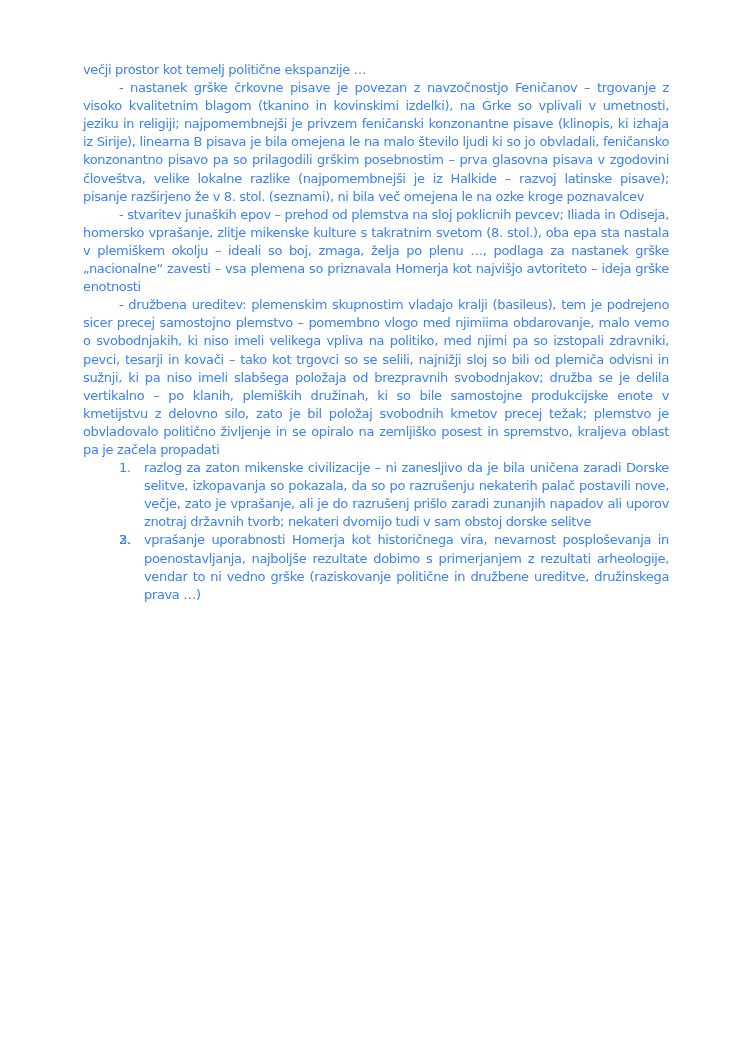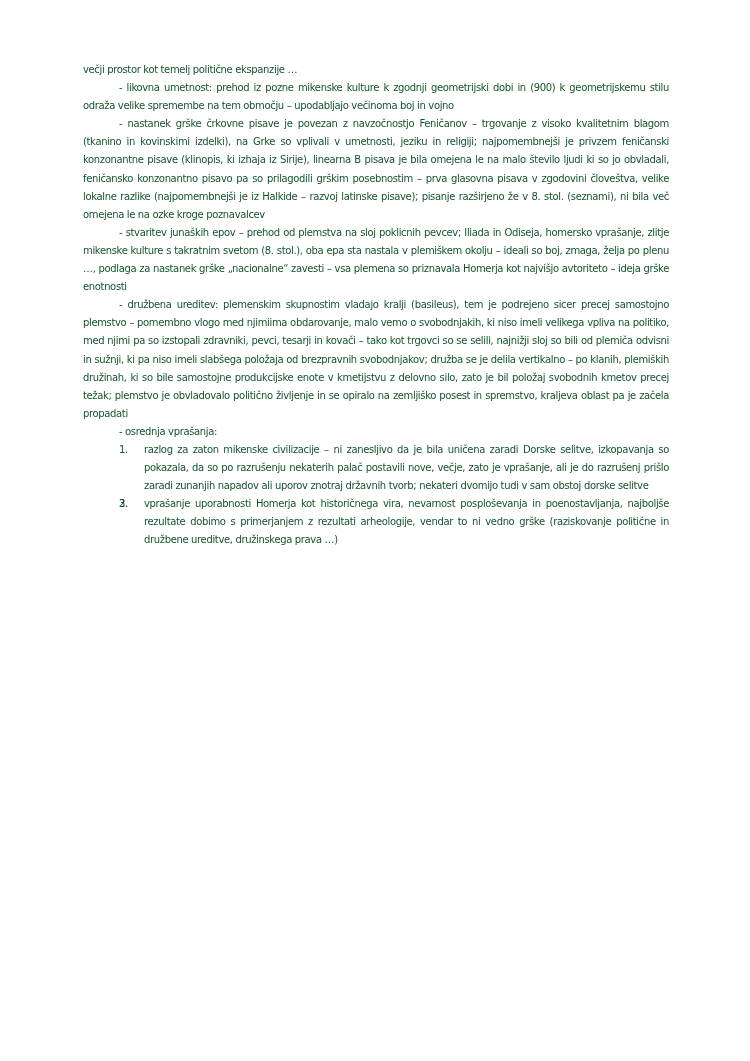--- a/index.html
+++ b/index.html
@@ -3,41 +3,39 @@
 <meta charset="utf-8">
 <style>
   html, body { margin: 0; padding: 0; background: #ffffff; }
   body { width: 750px; height: 1061px; position: relative; overflow: hidden; }
   .page {
     position: absolute;
     left: 83px;
     top: 61px;
     width: 586px;
     font-family: "DejaVu Sans", sans-serif;
-    font-size: 10px;
+    font-size: 13px;
     line-height: 18.1px;
-    color: #14532d;
+    color: #3b82f6;
     letter-spacing: -0.35px;
   }
   .p { text-align: justify; margin: 0; }
   .p.indent { text-indent: 36px; }
   .ol { margin: 0; padding: 0; list-style: none; }
   .li { position: relative; padding-left: 61px; text-align: justify; }
   .li .num { position: absolute; left: 36px; top: 0; }
 </style>
 </head>
 <body>
 
 <div class="page">
   <p class="p">večji prostor kot temelj politične ekspanzije …</p>
-  <p class="p indent">- likovna umetnost: prehod iz pozne mikenske kulture k zgodnji geometrijski dobi in (900) k geometrijskemu stilu odraža velike spremembe na tem območju – upodabljajo večinoma boj in vojno</p>
   <p class="p indent">- nastanek grške črkovne pisave je povezan z navzočnostjo Feničanov – trgovanje z visoko kvalitetnim blagom (tkanino in kovinskimi izdelki), na Grke so vplivali v umetnosti, jeziku in religiji; najpomembnejši je privzem feničanski konzonantne pisave (klinopis, ki izhaja iz Sirije), linearna B pisava je bila omejena le na malo število ljudi ki so jo obvladali, feničansko konzonantno pisavo pa so prilagodili grškim posebnostim – prva glasovna pisava v zgodovini človeštva, velike lokalne razlike (najpomembnejši je iz Halkide – razvoj latinske pisave); pisanje razširjeno že v 8. stol. (seznami), ni bila več omejena le na ozke kroge poznavalcev</p>
   <p class="p indent">- stvaritev junaških epov – prehod od plemstva na sloj poklicnih pevcev; Iliada in Odiseja, homersko vprašanje, zlitje mikenske kulture s takratnim svetom (8. stol.), oba epa sta nastala v plemiškem okolju – ideali so boj, zmaga, želja po plenu …, podlaga za nastanek grške „nacionalne“ zavesti – vsa plemena so priznavala Homerja kot najvišjo avtoriteto – ideja grške enotnosti</p>
   <p class="p indent">- družbena ureditev: plemenskim skupnostim vladajo kralji (basileus), tem je podrejeno sicer precej samostojno plemstvo – pomembno vlogo med njimiima obdarovanje, malo vemo o svobodnjakih, ki niso imeli velikega vpliva na politiko, med njimi pa so izstopali zdravniki, pevci, tesarji in kovači – tako kot trgovci so se selili, najnižji sloj so bili od plemiča odvisni in sužnji, ki pa niso imeli slabšega položaja od brezpravnih svobodnjakov; družba se je delila vertikalno – po klanih, plemiških družinah, ki so bile samostojne produkcijske enote v kmetijstvu z delovno silo, zato je bil položaj svobodnih kmetov precej težak; plemstvo je obvladovalo politično življenje in se opiralo na zemljiško posest in spremstvo, kraljeva oblast pa je začela propadati</p>
-  <p class="p indent">- osrednja vprašanja:</p>
   <div class="ol">
     <div class="li">
       <span class="num">1.</span>
       <span>razlog za zaton mikenske civilizacije – ni zanesljivo da je bila uničena zaradi Dorske selitve, izkopavanja so pokazala, da so po razrušenju nekaterih palač postavili nove, večje, zato je vprašanje, ali je do razrušenj prišlo zaradi zunanjih napadov ali uporov znotraj državnih tvorb; nekateri dvomijo tudi v sam obstoj dorske selitve</span>
     </div>
     <div class="li">
       <span class="num">2.</span>
     </div>
     <div class="li">
       <span class="num">3.</span>

